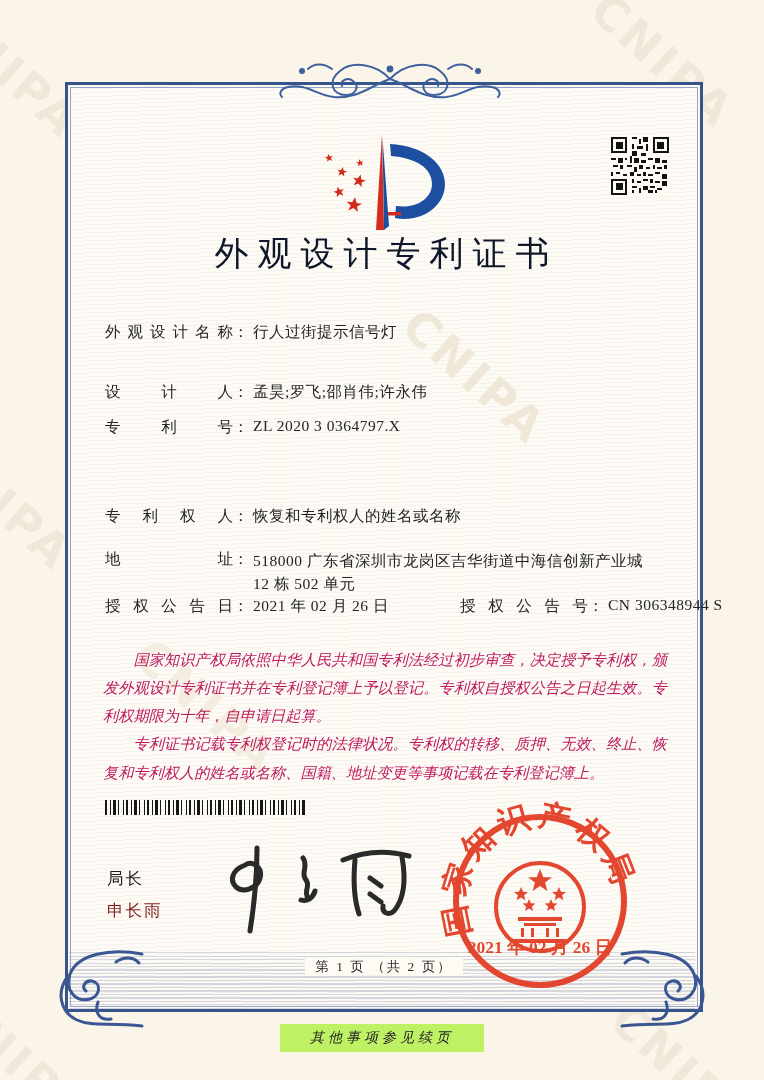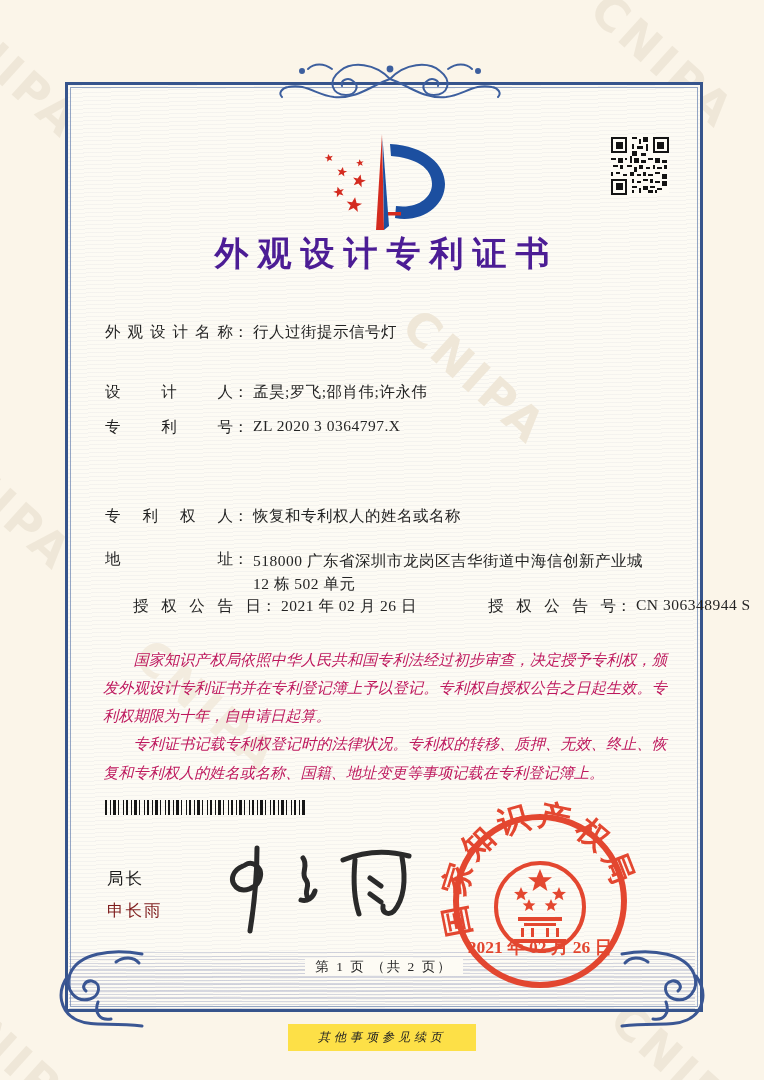--- a/index.html
+++ b/index.html
@@ -30,22 +30,22 @@
     background:repeating-linear-gradient(178deg,rgba(130,135,170,.07) 0 1px,transparent 1px 4px);
     pointer-events:none;
   }
   .content{position:absolute;left:65px;top:82px;width:638px;height:930px;}
 
   .cert-no{position:absolute;left:40px;top:36px;font-size:15.5px;letter-spacing:1.5px;color:#272727;}
   .qr{position:absolute;left:546px;top:55px;width:58px;height:58px;}
   .logo{position:absolute;left:233px;top:50px;width:180px;height:100px;}
   .title{
     position:absolute;left:0;top:149px;width:100%;text-align:center;
-    font-size:34px;font-weight:bold;letter-spacing:9px;padding-left:5px;box-sizing:border-box;
-    color:#4c1d95;
+    font-size:34px;font-weight:normal;letter-spacing:9px;padding-left:5px;box-sizing:border-box;
+    color:#0f172a;
   }
   .frow{position:absolute;left:40px;font-size:15.5px;color:#242424;white-space:nowrap;}
   .flabel{
     display:inline-block;width:128px;vertical-align:top;
     text-align:justify;text-align-last:justify;color:#242424;
   }
   .fcolon{display:inline-block;vertical-align:top;width:14px;}
   .fvalue{display:inline-block;vertical-align:top;margin-left:6px;letter-spacing:.5px;}
   .fvalue.wrap{white-space:normal;width:402px;line-height:1.5;}
   .grant2{position:absolute;left:355px;top:0;}
@@ -72,22 +72,22 @@
     position:absolute;left:69px;top:952px;width:626px;height:57px;z-index:1;
     background:repeating-linear-gradient(180deg,rgba(112,122,168,.28) 0 1px,transparent 1px 3.5px);
   }
   .corner{position:absolute;width:100px;height:90px;z-index:6;}
   .corner.left{left:46px;top:946px;}
   .corner.right{left:618px;top:946px;transform:scaleX(-1);}
   .top-ornament{position:absolute;left:272px;top:57px;width:236px;height:50px;z-index:6;}
 
   .cont-note{position:absolute;left:0;top:1024px;width:764px;text-align:center;z-index:6;}
   .cont-note span{
-    display:inline-block;background:#fde047;padding:5px 30px;
-    font-size:12px;letter-spacing:4px;color:#232323;font-style:italic;
+    display:inline-block;background:#bef264;padding:5px 30px;
+    font-size:14px;letter-spacing:4px;color:#232323;font-style:italic;
   }
   .z2{z-index:2;}
 </style>
 </head>
 <body>
 
 <div class="wm" style="left:-38px;top:-8px;">CNIPA</div>
 <div class="wm" style="left:616px;top:-18px;">CNIPA</div>
 <div class="wm" style="left:-46px;top:424px;">CNIPA</div>
 <div class="wm" style="left:-30px;top:982px;">CNIPA</div>
@@ -154,21 +154,21 @@
   </div>
   <div class="frow" style="top:335px;">
     <span class="flabel">专利号</span><span class="fcolon">：</span><span class="fvalue">ZL 2020 3 0364797.X</span>
   </div>
   <div class="frow" style="top:424px;">
     <span class="flabel">专利权人</span><span class="fcolon">：</span><span class="fvalue">恢复和专利权人的姓名或名称</span>
   </div>
   <div class="frow" style="top:467px;">
     <span class="flabel">地址</span><span class="fcolon">：</span><span class="fvalue wrap">518000 广东省深圳市龙岗区吉华街道中海信创新产业城12 栋 502 单元</span>
   </div>
-  <div class="frow" style="top:514px;margin-left:28px;">
+  <div class="frow" style="top:514px;">
     <span class="flabel">授权公告日</span><span class="fcolon">：</span><span class="fvalue">2021 年 02 月 26 日</span>
     <span class="grant2">
       <span class="flabel">授权公告号</span><span class="fcolon">：</span><span class="fvalue">CN 306348944 S</span>
     </span>
   </div>
 
   <div class="body-text">
     <p>国家知识产权局依照中华人民共和国专利法经过初步审查，决定授予专利权，颁发外观设计专利证书并在专利登记簿上予以登记。专利权自授权公告之日起生效。专利权期限为十年，自申请日起算。</p>
     <p>专利证书记载专利权登记时的法律状况。专利权的转移、质押、无效、终止、恢复和专利权人的姓名或名称、国籍、地址变更等事项记载在专利登记簿上。</p>
   </div>

